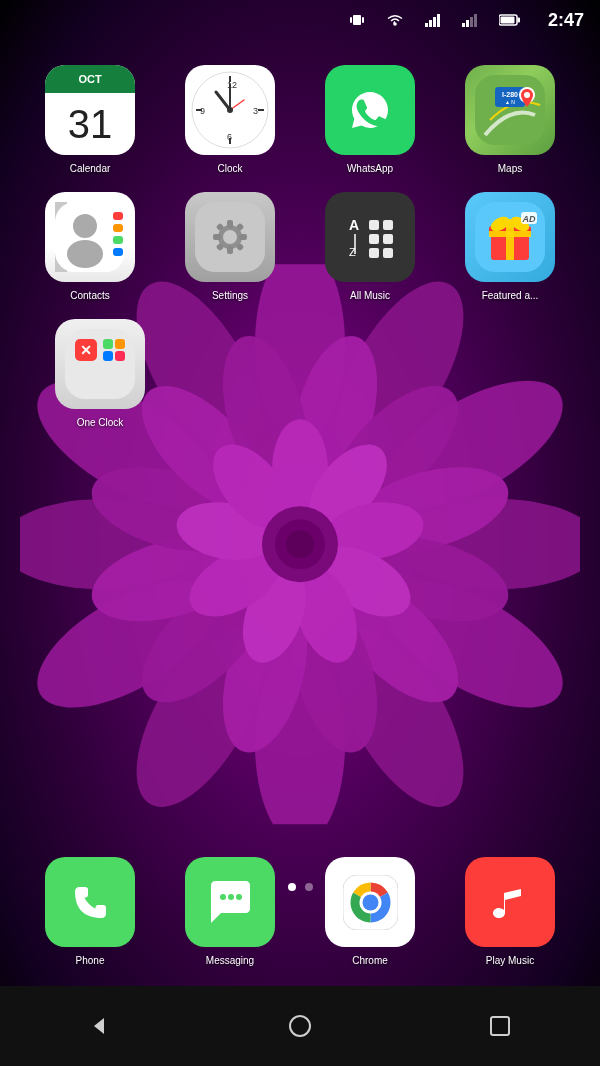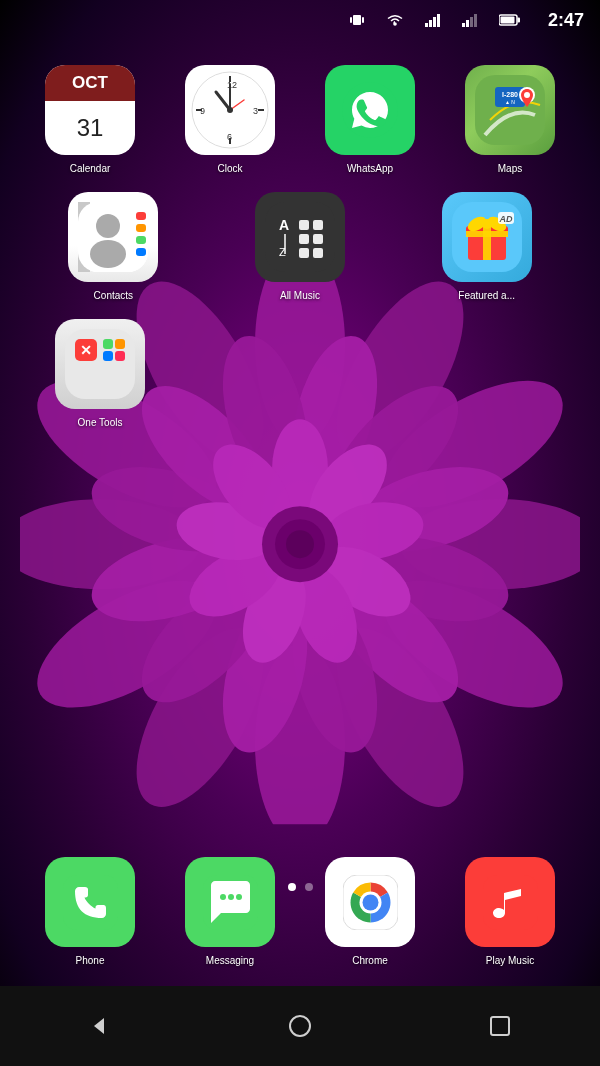--- a/index.html
+++ b/index.html
@@ -317,22 +317,22 @@
     <span class="status-time">2:47</span>
   </div>
 </div>
 
 <div class="app-grid">
 
   <div class="app-row">
 
     <div class="app-item">
       <div class="app-icon icon-calendar" style="flex-direction:column;">
-        <div class="cal-header" style="background:#7f1d1d;width:100%;height:36px;display:flex;align-items:center;justify-content:center;color:#fff;font-size:17px;font-weight:bold;">OCT</div>
-        <div class="cal-body" style="flex:1;display:flex;align-items:center;justify-content:center;color:#222;font-size:24px;font-weight:300;">31</div>
+        <div class="cal-header" style="background:#15803d;width:100%;height:28px;display:flex;align-items:center;justify-content:center;color:#fff;font-size:11px;font-weight:bold;">OCT</div>
+        <div class="cal-body" style="flex:1;display:flex;align-items:center;justify-content:center;color:#222;font-size:40px;font-weight:300;">31</div>
       </div>
       <span class="app-label">Calendar</span>
     </div>
 
     <div class="app-item">
       <div class="app-icon icon-clock">
         <svg class="clock-face" viewBox="0 0 80 80">
           <circle cx="40" cy="40" r="38" fill="#fff" stroke="#ddd" stroke-width="1"></circle>
 
           <line x1="40" y1="6" x2="40" y2="12" stroke="#333" stroke-width="2"></line>
@@ -406,20 +406,40 @@
           <rect x="58" y="34" width="10" height="8" rx="3" fill="#4CD964"></rect>
           <rect x="58" y="46" width="10" height="8" rx="3" fill="#007AFF"></rect>
 
           <circle cx="30" cy="24" r="12" fill="#aaa"></circle>
           <ellipse cx="30" cy="52" rx="18" ry="14" fill="#aaa"></ellipse>
         </svg>
       </div>
       <span class="app-label">Contacts</span>
     </div>
 
+    <div class="app-item">
+      <div class="app-icon icon-settings">
+        <svg width="70" height="70" viewBox="0 0 70 70">
+          <rect width="70" height="70" rx="20" fill="#c8c8c8"></rect>
+
+          <circle cx="35" cy="35" r="12" fill="#888" opacity="0.9"></circle>
+          <circle cx="35" cy="35" r="7" fill="#c8c8c8"></circle>
+
+          <rect x="32" y="18" width="6" height="8" rx="2" fill="#888"></rect>
+          <rect x="32" y="44" width="6" height="8" rx="2" fill="#888"></rect>
+          <rect x="18" y="32" width="8" height="6" rx="2" fill="#888"></rect>
+          <rect x="44" y="32" width="8" height="6" rx="2" fill="#888"></rect>
+          <rect x="22" y="22" width="6" height="6" rx="2" fill="#888" transform="rotate(45 25 25)"></rect>
+          <rect x="42" y="22" width="6" height="6" rx="2" fill="#888" transform="rotate(45 45 25)"></rect>
+          <rect x="22" y="42" width="6" height="6" rx="2" fill="#888" transform="rotate(45 25 45)"></rect>
+          <rect x="42" y="42" width="6" height="6" rx="2" fill="#888" transform="rotate(45 45 45)"></rect>
+        </svg>
+      </div>
+      <span class="app-label">Settings</span>
+    </div>
 
     <div class="app-item">
       <div class="app-icon icon-allapps">
         <svg width="70" height="70" viewBox="0 0 70 70">
           <rect width="70" height="70" rx="20" fill="#333"></rect>
 
           <text x="14" y="28" font-size="14" fill="#fff" font-family="Arial" font-weight="bold">A</text>
           <line x1="20" y1="32" x2="20" y2="52" stroke="#fff" stroke-width="1.5"></line>
           <text x="14" y="54" font-size="11" fill="#fff" font-family="Arial">Z</text>
 
@@ -467,21 +487,21 @@
 
           <rect x="10" y="10" width="22" height="22" rx="5" fill="#FC3D39"></rect>
           <text x="21" y="26" font-size="14" fill="#fff" text-anchor="middle" font-family="Arial" font-weight="bold">✕</text>
 
           <rect x="38" y="10" width="10" height="10" rx="3" fill="#4CD964"></rect>
           <rect x="50" y="10" width="10" height="10" rx="3" fill="#FF9500"></rect>
           <rect x="38" y="22" width="10" height="10" rx="3" fill="#007AFF"></rect>
           <rect x="50" y="22" width="10" height="10" rx="3" fill="#FF2D55"></rect>
         </svg>
       </div>
-      <span class="app-label">One Tools</span>
+      <span class="app-label">One Clock</span>
     </div>
   </div>
 </div>
 
 <div style="position:absolute; bottom:175px; left:0; right:0; display:flex; justify-content:center; gap:9px; z-index:10;">
   <div class="page-dot active" style="width:8px;height:8px;border-radius:50%;background:#fff;"></div>
   <div class="page-dot inactive" style="width:8px;height:8px;border-radius:50%;background:rgba(255,255,255,0.4);"></div>
 </div>
 
 <div class="dock" style="bottom:100px;">

